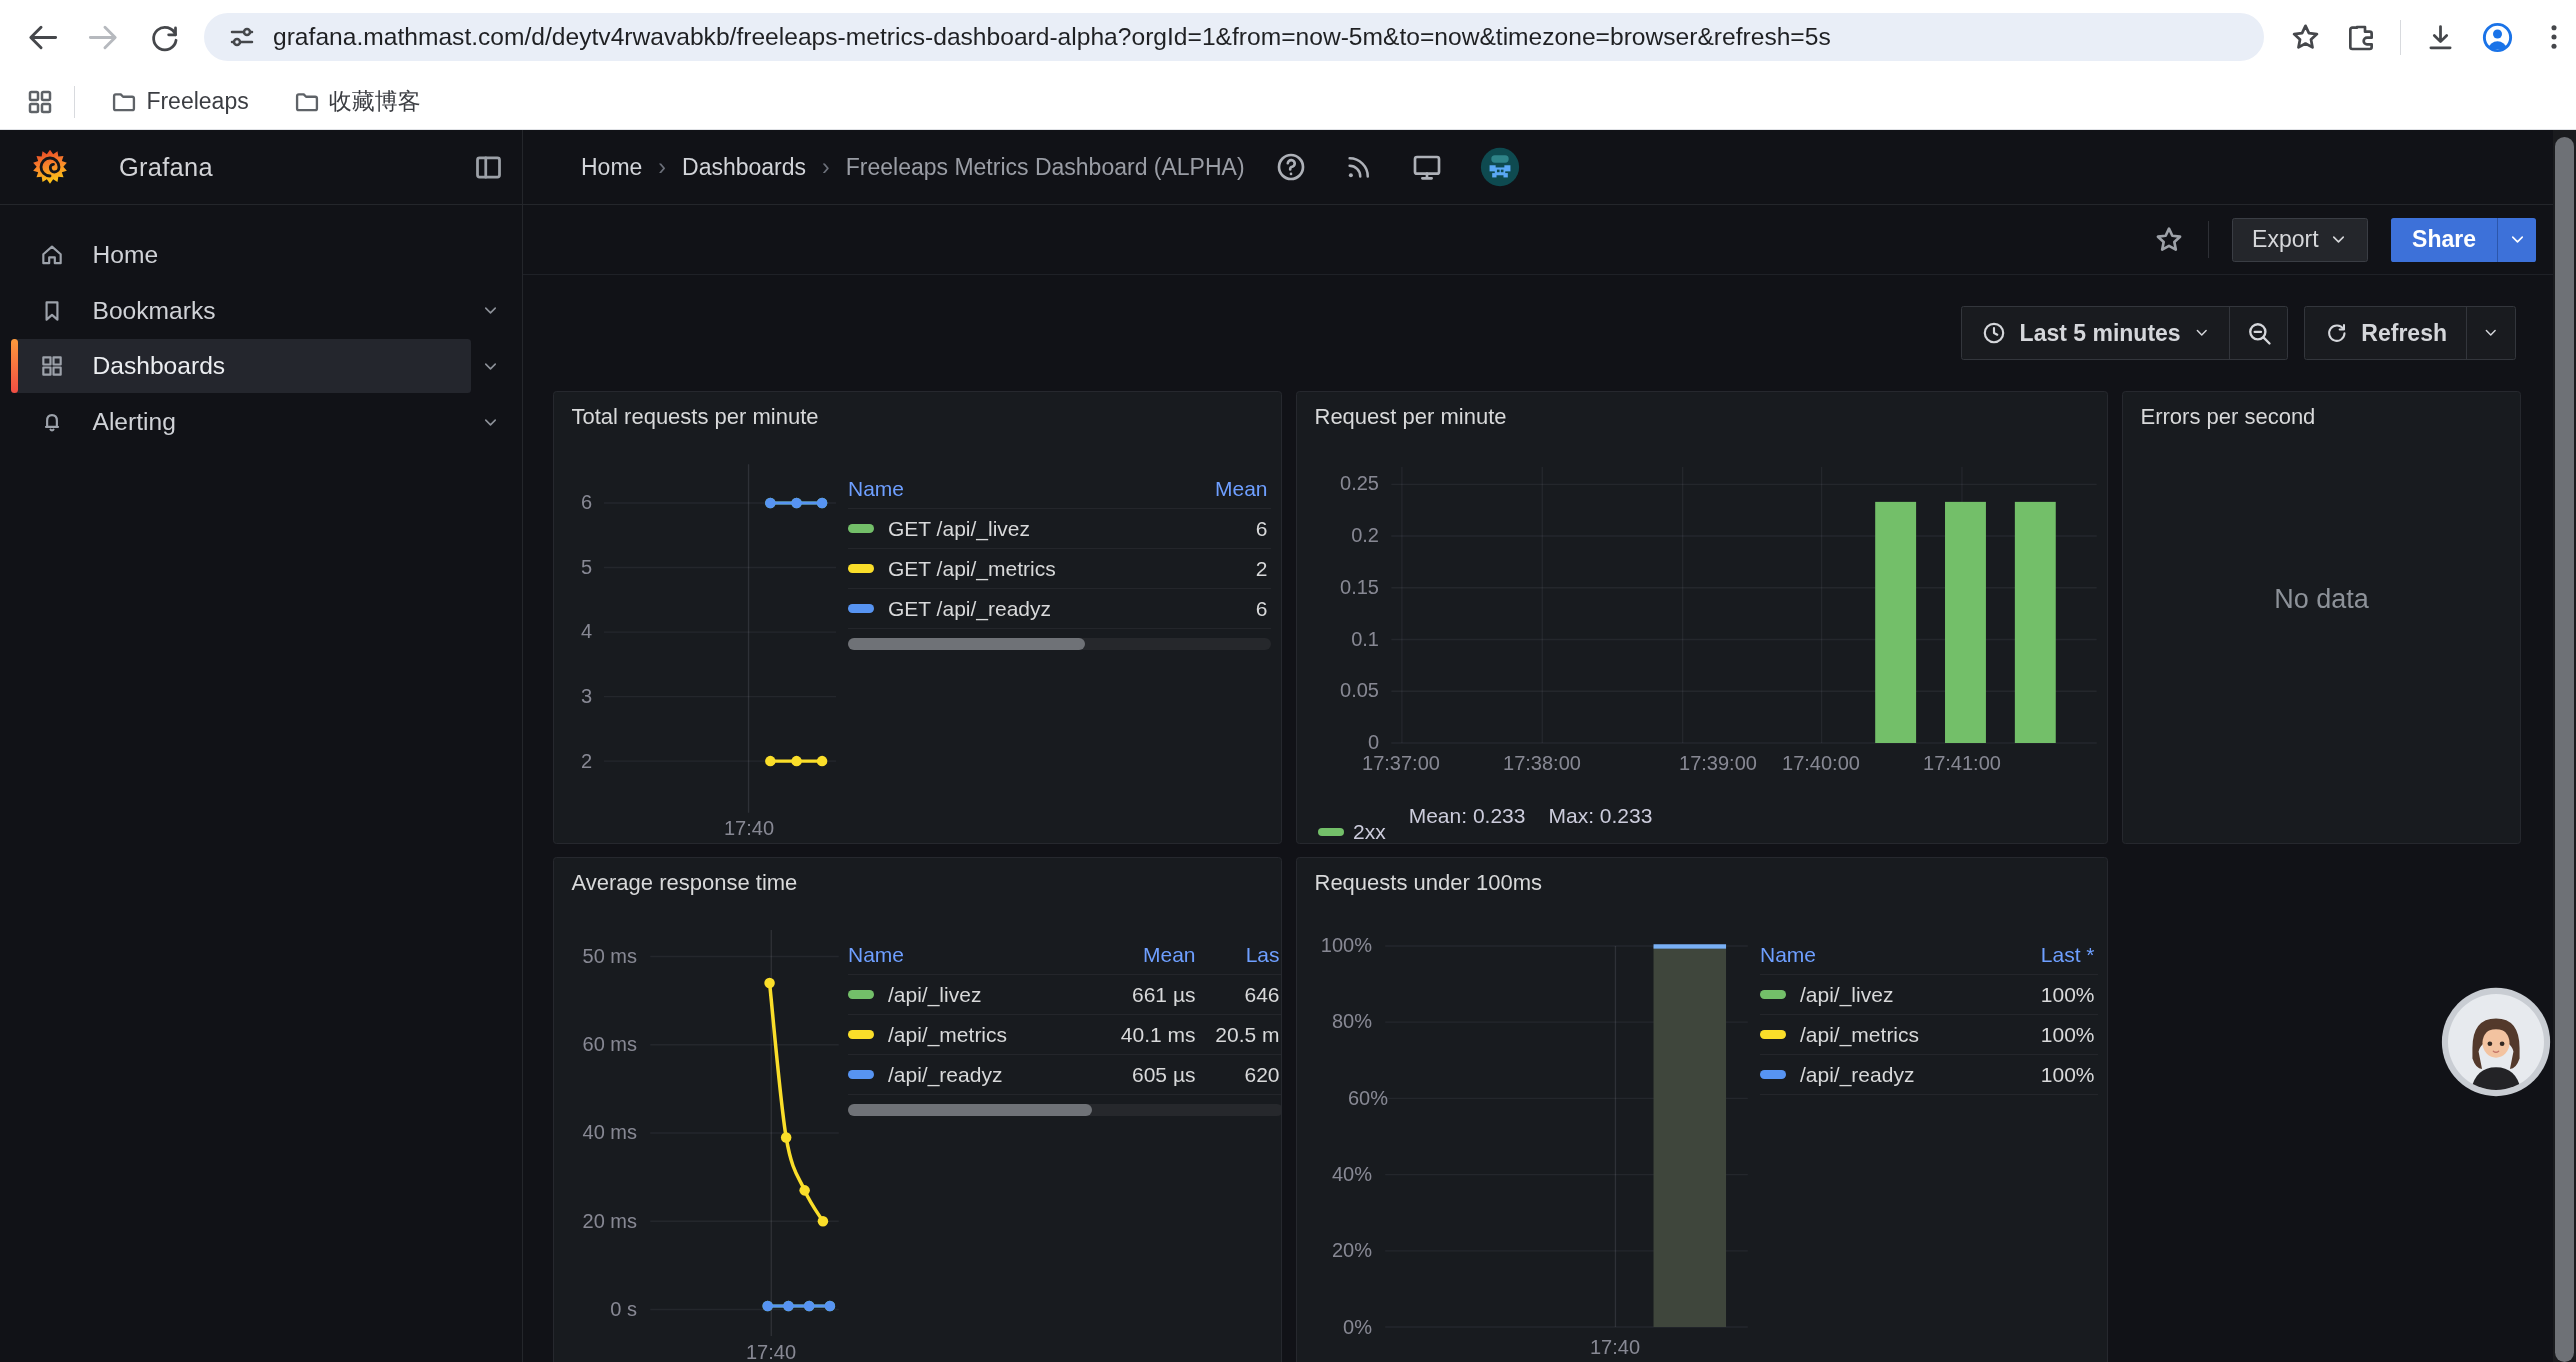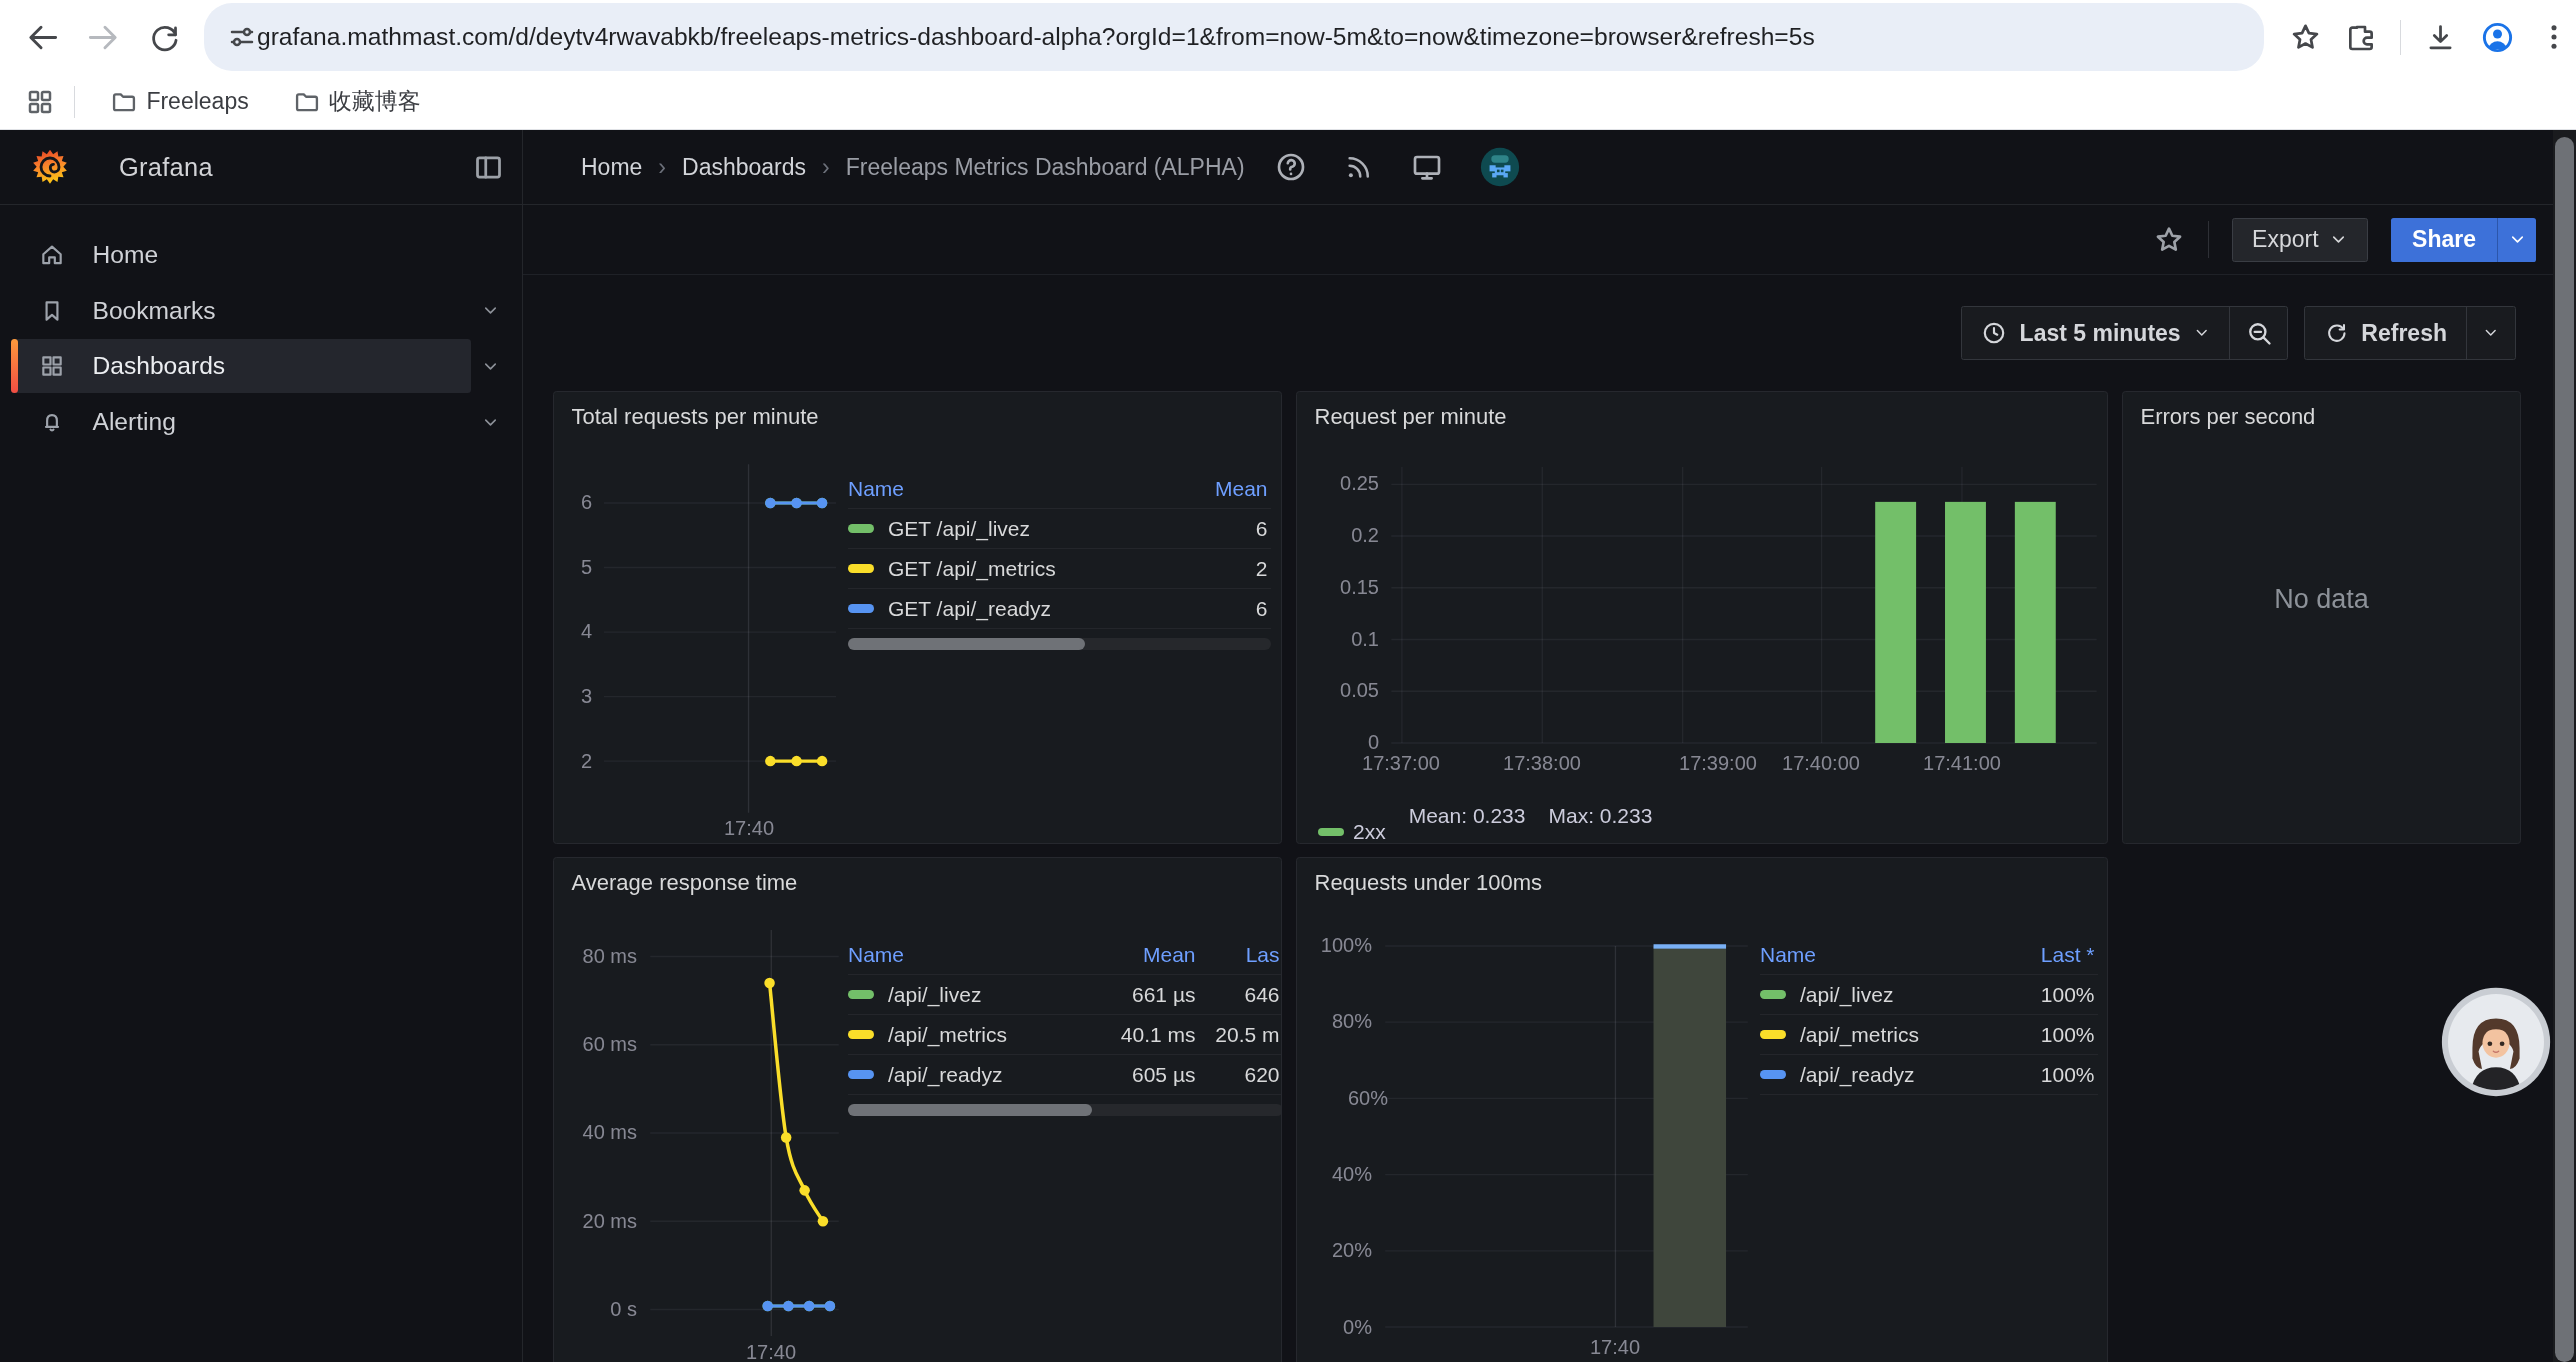--- a/index.html
+++ b/index.html
@@ -5,22 +5,22 @@
   * { margin:0; padding:0; box-sizing:border-box; }
   html,body { width:2576px; height:1363px; overflow:hidden; background:#111217;
               font-family:"Liberation Sans","DejaVu Sans",sans-serif; }
 
   
   .chrome { width:100%; height:130px; background:#ffffff; }
   .chrome-toolbar { height:74px; display:flex; align-items:center; padding-left:21px; }
   .nav-ic { width:42px; height:42px; display:flex; align-items:center; justify-content:center;
             color:#45474b; margin-right:19px; border-radius:50%; }
   .nav-ic.disabled { color:#b6b9be; }
-  .omnibox { width:2060px; height:68px; background:#e9eef7; border-radius:28px;
-             display:flex; align-items:center; padding:0 23px; gap:0; }
+  .omnibox { width:2060px; height:48px; background:#e9eef7; border-radius:28px;
+             display:flex; align-items:center; padding:0 23px; gap:16px; }
   .omnibox .url { font-size:24.6px; color:#1f2023; white-space:nowrap; overflow:hidden; flex:1; }
   .tb-right { display:flex; align-items:center; gap:23px; margin-left:24.6px; color:#45474b; }
   .tb-divider { width:1.8px; height:35px; background:#d8dade; }
   .chrome-bookmarks { height:56px; display:flex; align-items:center; padding-left:24.6px;
                       border-bottom:0.9px solid #e0e2e6; }
   .bm-divider { width:1.8px; height:32px; background:#d8dade; margin:0 21px 0 19px; }
   .bm-item { display:flex; align-items:center; gap:8px; padding:5.3px 14px; border-radius:7px;
              color:#3b3d42; font-size:23px; margin-right:16px; }
 
   
@@ -513,21 +513,21 @@
       </div>
       <div class="panel">
         <div class="panel-title">Errors per second</div>
         <div class="panel-body">
           <div class="nodata">No data</div>
         </div>
       </div>
       <div class="panel">
         <div class="panel-title">Average response time</div>
         <div class="panel-body">
-            <div class="ytick" style="left: 0px; width: 83px; top: 88px;">80 ms</div>
+            <div class="ytick" style="left: 0px; width: 83px; top: 88px;">50 ms</div>
             <div class="ytick" style="left: 0px; width: 83px; top: 176px;">60 ms</div>
             <div class="ytick" style="left: 0px; width: 83px; top: 264px;">40 ms</div>
             <div class="ytick" style="left: 0px; width: 83px; top: 353px;">20 ms</div>
             <div class="ytick" style="left: 0px; width: 83px; top: 441px;">0 s</div>
             <div class="xtick" style="left: 217px; top: 484px;">17:40</div>
             <svg class="chart-svg" width="189" height="406" style="left:96px;top:72px;" viewBox="0 0 215 463">
               <line x1="0" y1="30.195652173913018" x2="215" y2="30.195652173913018" stroke="rgba(204,204,220,0.07)" stroke-width="1.5"></line>
               <line x1="0" y1="130.84782608695653" x2="215" y2="130.84782608695653" stroke="rgba(204,204,220,0.07)" stroke-width="1.5"></line>
               <line x1="0" y1="231.5" x2="215" y2="231.5" stroke="rgba(204,204,220,0.07)" stroke-width="1.5"></line>
               <line x1="0" y1="332.1521739130435" x2="215" y2="332.1521739130435" stroke="rgba(204,204,220,0.07)" stroke-width="1.5"></line>

